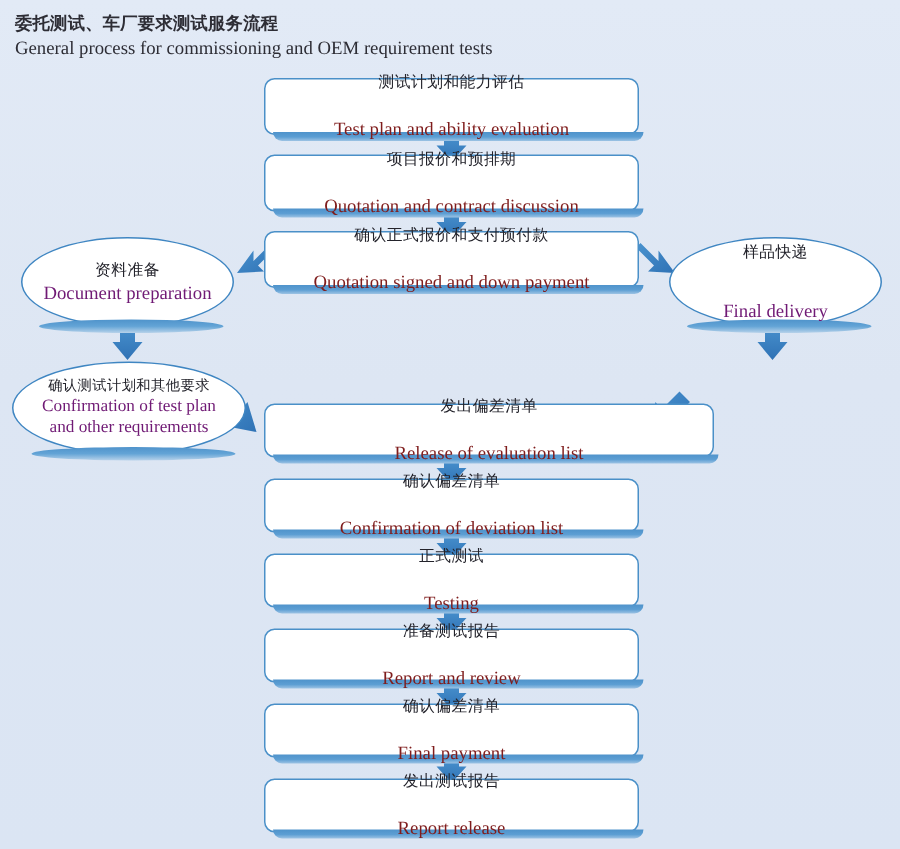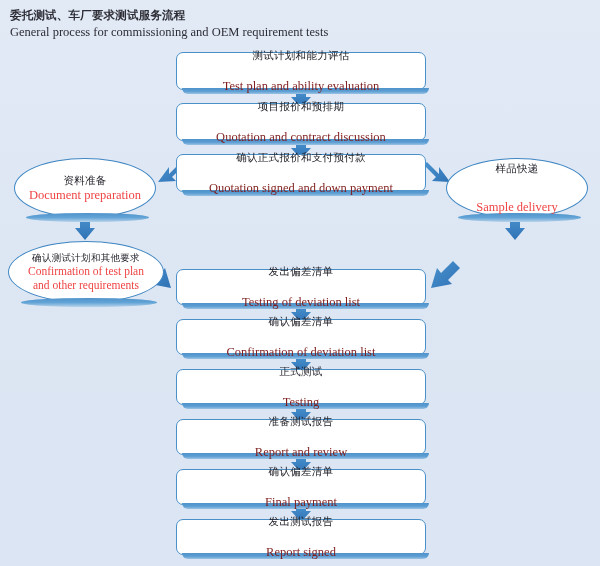--- a/index.html
+++ b/index.html
@@ -111,21 +111,21 @@
   .ellipse .cn {
     font-family: Liberation Serif, serif;
     font-size: 10.5px;
     color: #23232b;
     line-height: 14px;
     letter-spacing: 0.3px;
   }
   .ellipse .en {
     font-family: "Liberation Serif", "DejaVu Serif", serif;
     font-size: 12.5px;
-    color: #ef4444;
+    color: #701a75;
     line-height: 14.5px;
   }
   .ellipse.small .cn { font-size: 9.5px; line-height: 13px; }
   .ellipse.small .en { font-size: 11.5px; line-height: 13.5px; }
 
   
   #arrows {
     position: absolute;
     left: 0;
     top: 0;
@@ -218,23 +218,23 @@
   <div class="node" style="left:176px; top:103px; width:250px; height:38px;">
     <div class="cn">项目报价和预排期</div>
     <div class="en">Quotation and contract discussion</div>
   </div>
 
   <div class="node" style="left:176px; top:154px; width:250px; height:38px;">
     <div class="cn">确认正式报价和支付预付款</div>
     <div class="en">Quotation signed and down payment</div>
   </div>
 
-  <div class="node" style="left:176px; top:269px; width:250px; height:36px;">
+  <div class="node" style="left:176px; top:269px; width:300px; height:36px;">
     <div class="cn">发出偏差清单</div>
-    <div class="en">Testing of deviation list</div>
+    <div class="en">Release of evaluation list</div>
   </div>
 
   <div class="node" style="left:176px; top:319px; width:250px; height:36px;">
     <div class="cn">确认偏差清单</div>
     <div class="en">Confirmation of deviation list</div>
   </div>
 
   <div class="node" style="left:176px; top:369px; width:250px; height:36px;">
     <div class="cn">正式测试</div>
     <div class="en">Testing</div>
@@ -245,31 +245,31 @@
     <div class="en">Report and review</div>
   </div>
 
   <div class="node" style="left:176px; top:469px; width:250px; height:36px;">
     <div class="cn">确认偏差清单</div>
     <div class="en">Final payment</div>
   </div>
 
   <div class="node" style="left:176px; top:519px; width:250px; height:36px;">
     <div class="cn">发出测试报告</div>
-    <div class="en">Report signed</div>
+    <div class="en">Report release</div>
   </div>
 
   <div class="ellipse" style="left:14px; top:158px; width:142px; height:60px;">
     <div class="cn">资料准备</div>
     <div class="en">Document preparation</div>
   </div>
 
   <div class="ellipse" style="left:446px; top:158px; width:142px; height:60px;gap:24px;">
     <div class="cn">样品快递</div>
-    <div class="en">Sample delivery</div>
+    <div class="en">Final delivery</div>
   </div>
 
   <div class="ellipse small" style="left:8px; top:241px; width:156px; height:62px;">
     <div class="cn">确认测试计划和其他要求</div>
     <div class="en">Confirmation of test plan</div>
     <div class="en">and other requirements</div>
   </div>
 
 
 </div>

